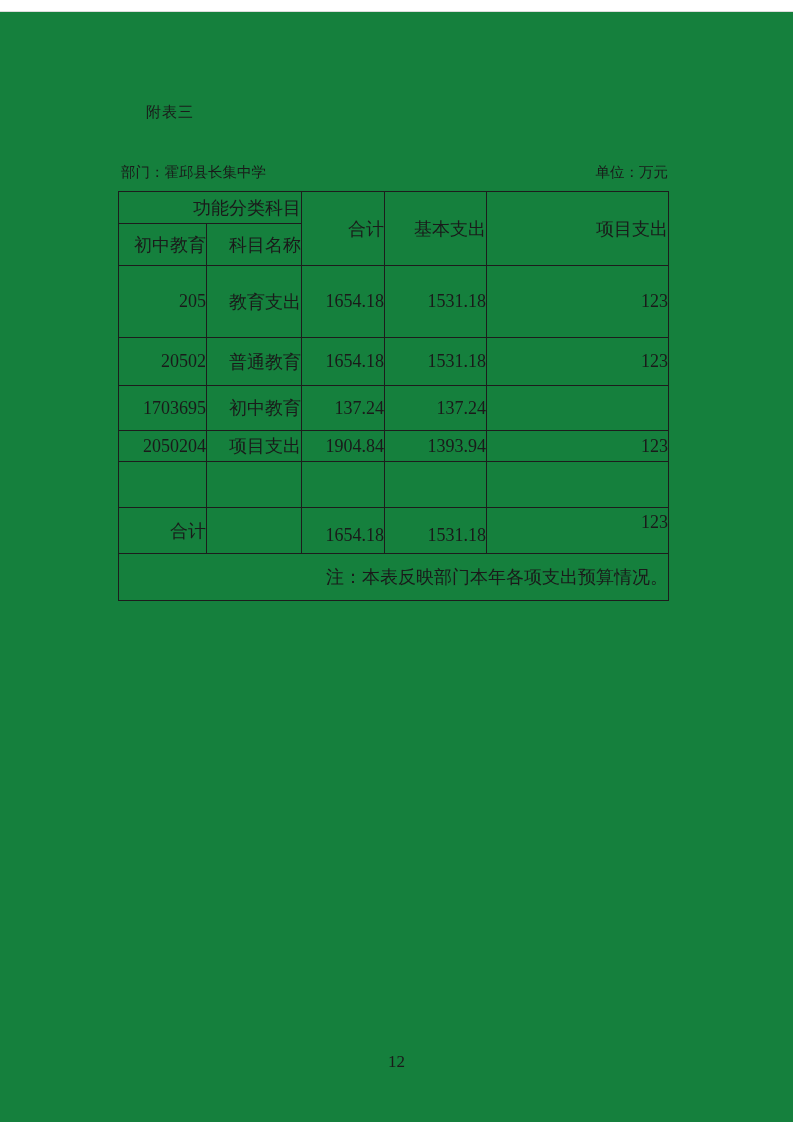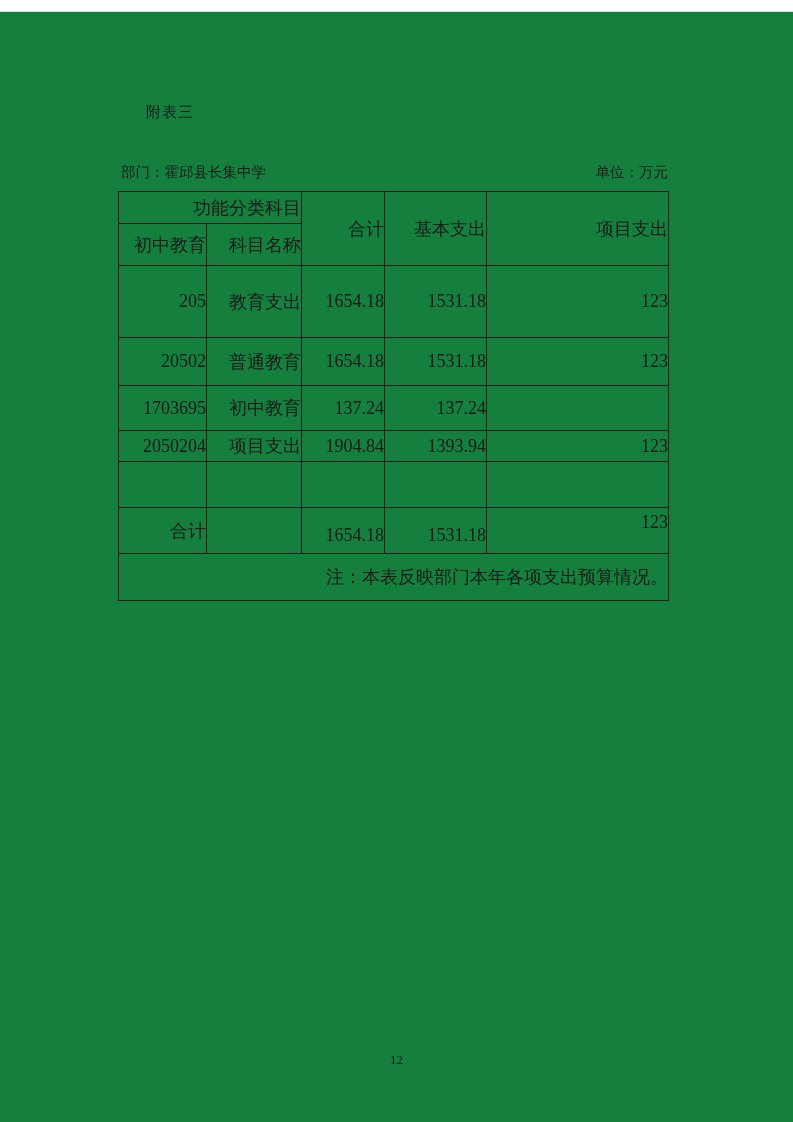--- a/index.html
+++ b/index.html
@@ -75,21 +75,21 @@
   }
   
   tr.row-5 td.shift-down { vertical-align: middle; padding-top: 9px; }
   tr.row-5 td.top-align  { vertical-align: top; padding-top: 4px; }
   .page-number {
     position: absolute;
     left: 0;
     top: 1040px;
     width: 100%;
     text-align: center;
-    font-size: 13px;
+    font-size: 17px;
   }
 </style>
 </head>
 <body>
 
 <div class="page">
 
   <div class="annex-label">附表三</div>
 
 

